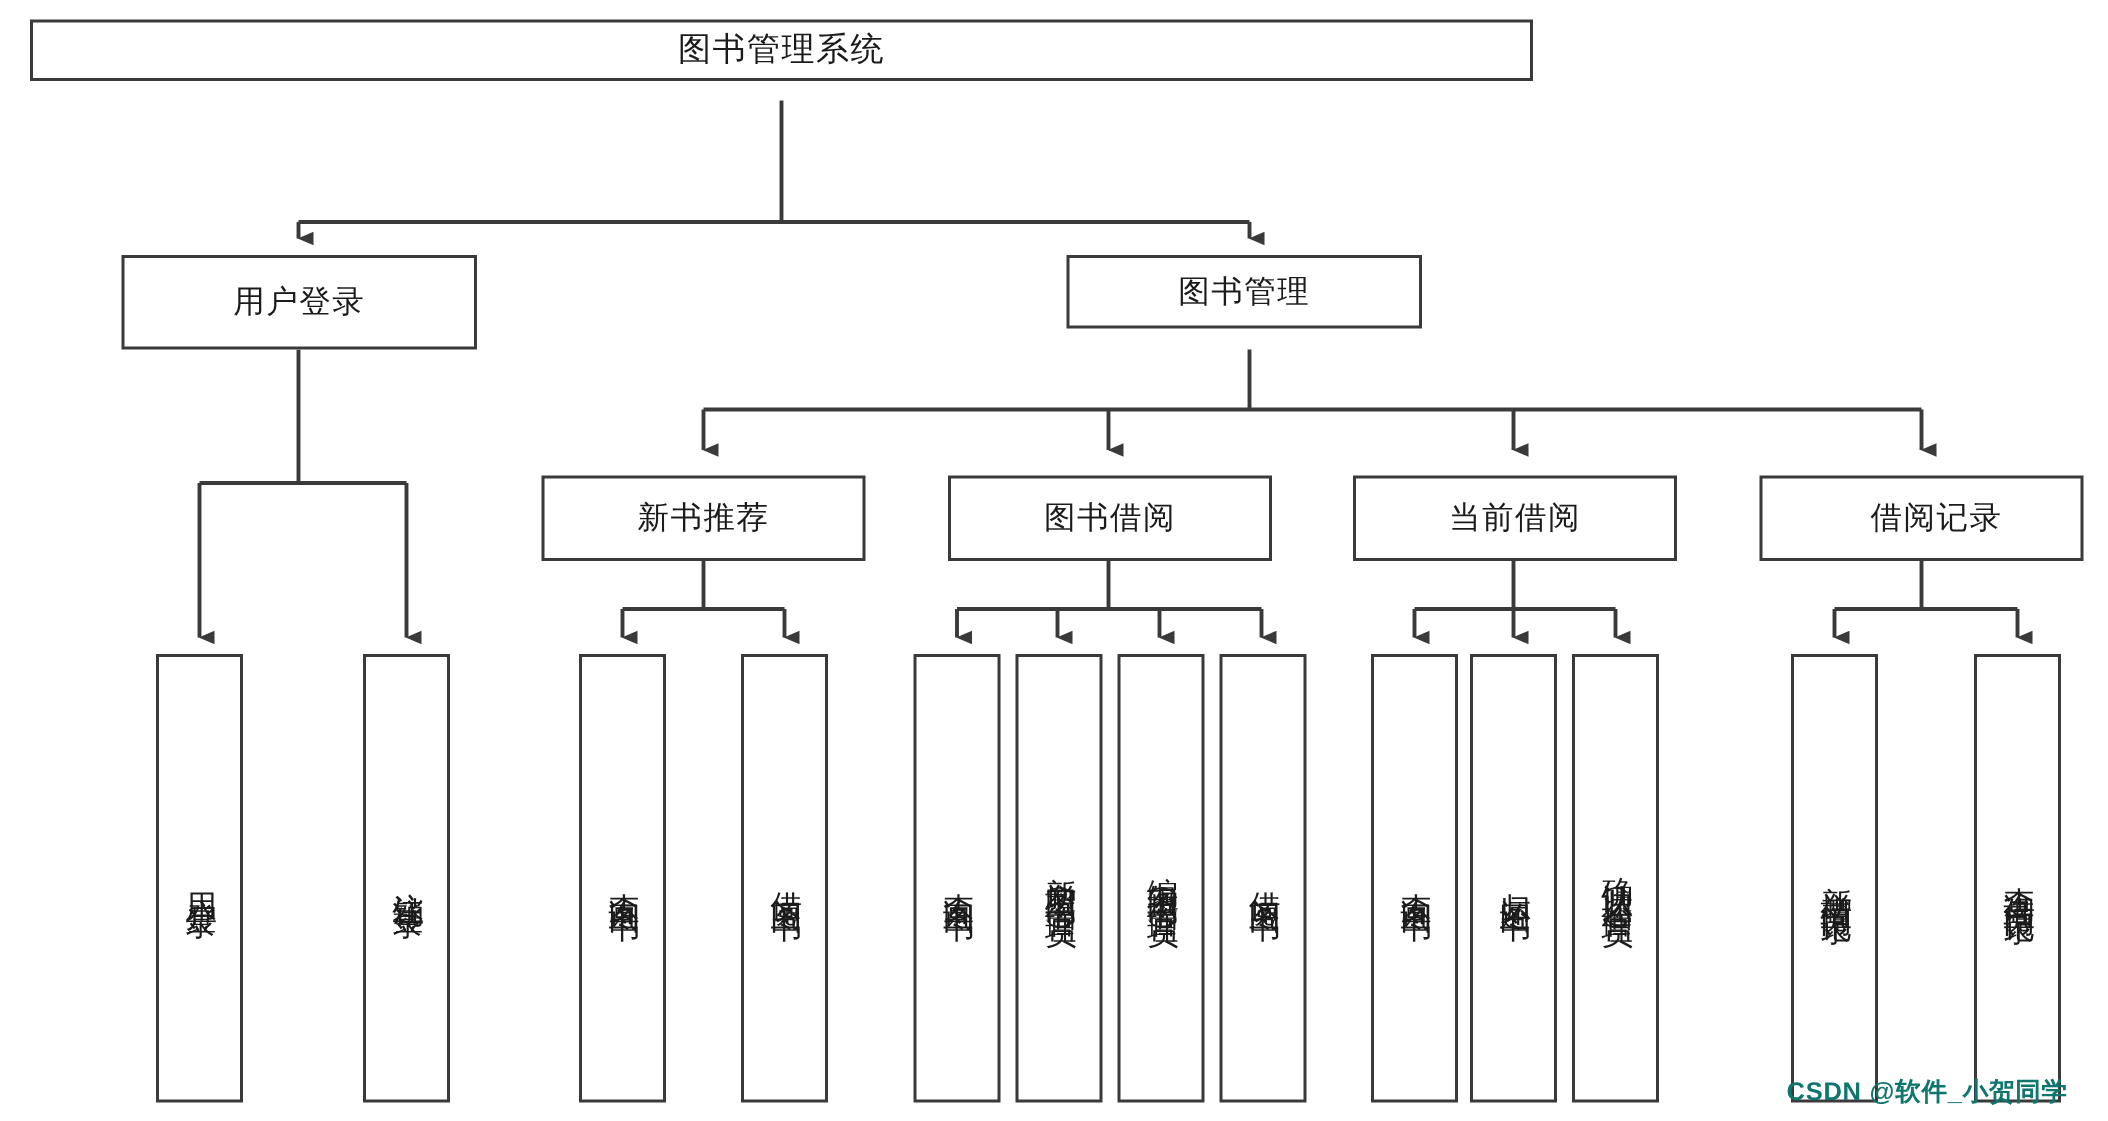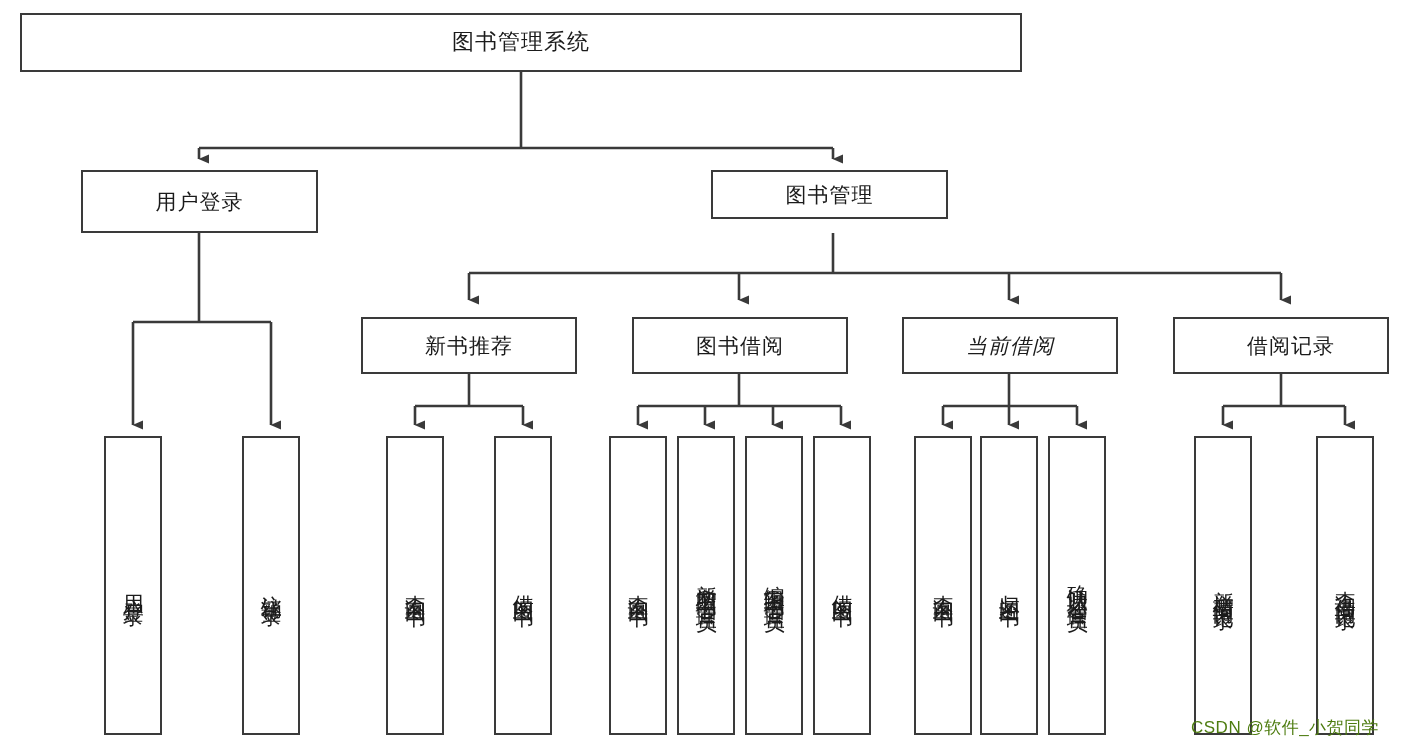--- a/index.html
+++ b/index.html
@@ -58,24 +58,25 @@
   }
   .node.vert .vtext {
     writing-mode: vertical-rl;
     text-orientation: upright;
     display: block;
     max-height: 100%;
   }
   .watermark {
     position: absolute;
     font-size: 17px;
-    color: #4d7c0f;
+    color: #0f766e;
     letter-spacing: 0.5px;
     white-space: nowrap;
     z-index: 5;
+    font-weight: bold;
   }
 </style>
 </head>
 <body>
 
 <div id="canvas">
 
   <svg id="wires" viewBox="0 0 1405 747" xmlns="http://www.w3.org/2000/svg">
     <defs>
       <marker id="arrowDown" markerWidth="10" markerHeight="11" refX="5" refY="10" orient="auto" markerUnits="userSpaceOnUse">
@@ -120,38 +121,38 @@
       <path d="M1009,406 L1009,425" marker-end="url(#arrowDown)"></path>
       <path d="M1077,406 L1077,425" marker-end="url(#arrowDown)"></path>
 
       <path d="M1281,374 L1281,406"></path>
       <path d="M1223,406 L1345,406"></path>
       <path d="M1223,406 L1223,425" marker-end="url(#arrowDown)"></path>
       <path d="M1345,406 L1345,425" marker-end="url(#arrowDown)"></path>
     </g>
   </svg>
 
-  <div class="node horiz root" style="left:20px; top:13px; width:1002px; height:59px;">
+  <div class="node horiz root" style="left:20px; top:13px; width:1002px; height:41px;">
     <span>图书管理系统</span>
   </div>
 
   <div class="node horiz" style="left:81px; top:170px; width:237px; height:63px;">
     <span>用户登录</span>
   </div>
   <div class="node horiz" style="left:711px; top:170px; width:237px; height:49px;">
     <span>图书管理</span>
   </div>
 
   <div class="node horiz" style="left:632px; top:317px; width:216px; height:57px;">
     <span>图书借阅</span>
   </div>
   <div class="node horiz" style="left:361px; top:317px; width:216px; height:57px;">
     <span>新书推荐</span>
   </div>
-  <div class="node horiz" style="left:902px; top:317px; width:216px; height:57px;font-style:italic;">
+  <div class="node horiz" style="left:902px; top:317px; width:216px; height:57px;">
     <span>当前借阅</span>
   </div>
   <div class="node horiz" style="left:1173px; top:317px; width:216px; height:57px;padding-left:20px;">
     <span>借阅记录</span>
   </div>
 
   <div class="node vert" style="left:104px; top:436px; width:58px; height:299px;">
     <span class="vtext">用户登录</span>
   </div>
   <div class="node vert" style="left:242px; top:436px; width:58px; height:299px;">

